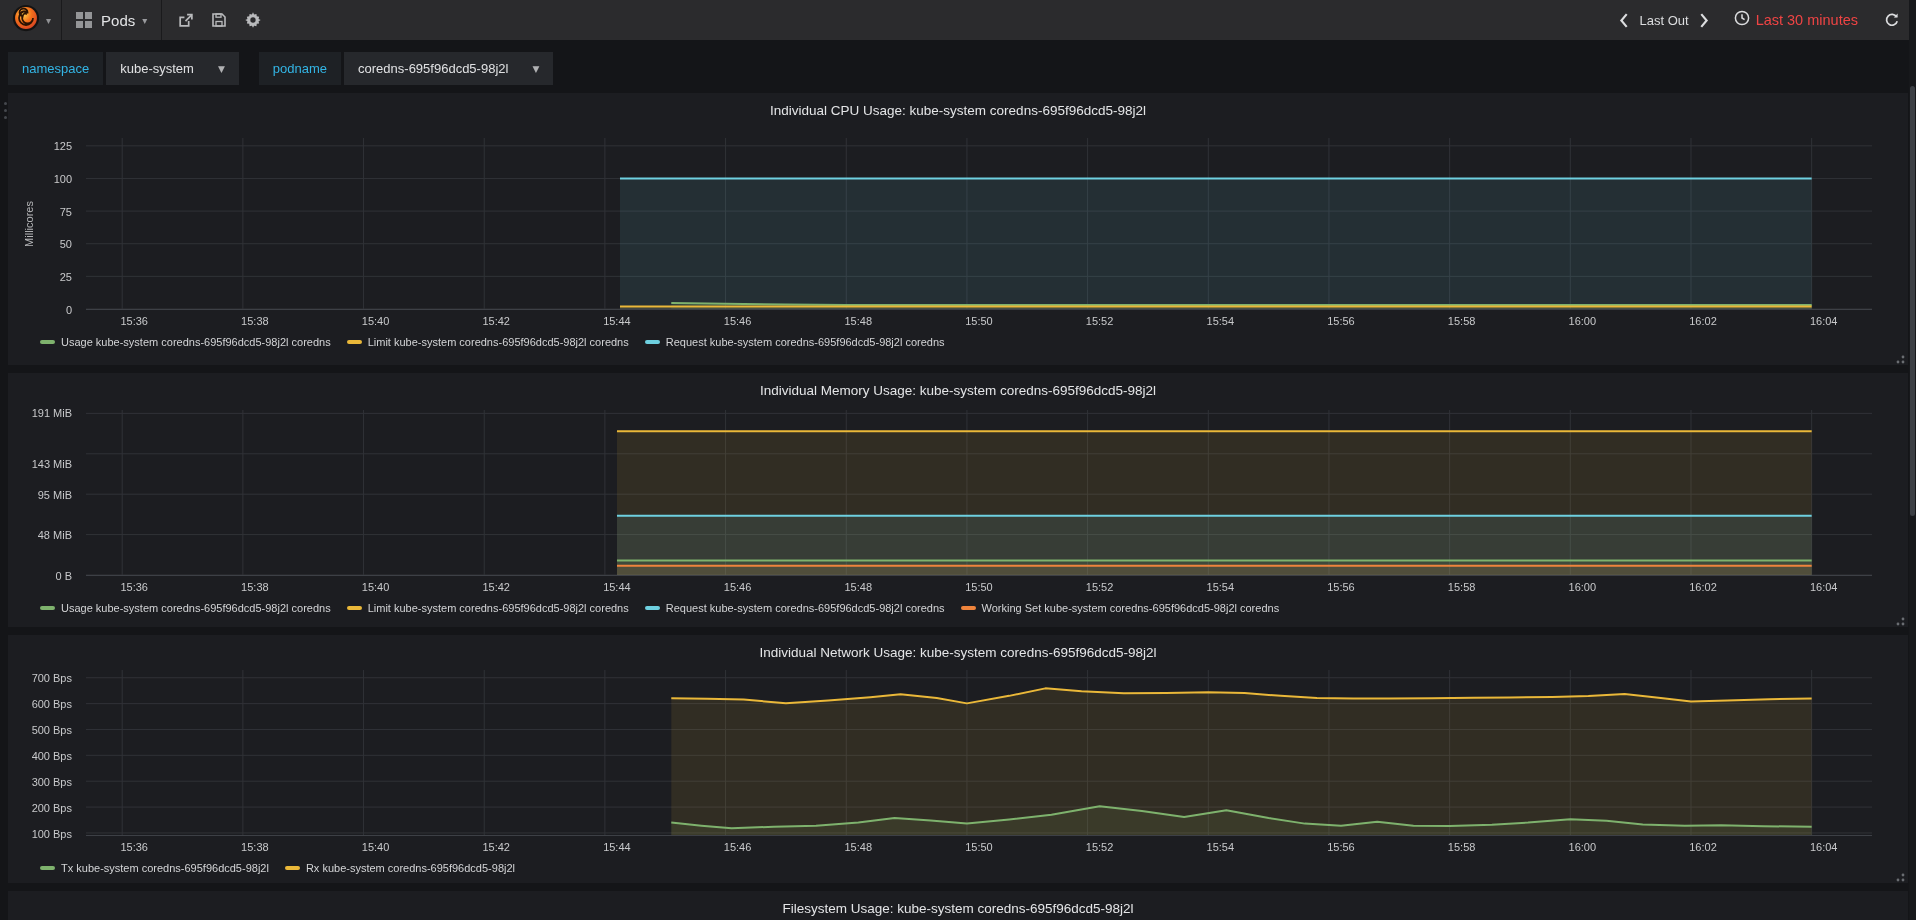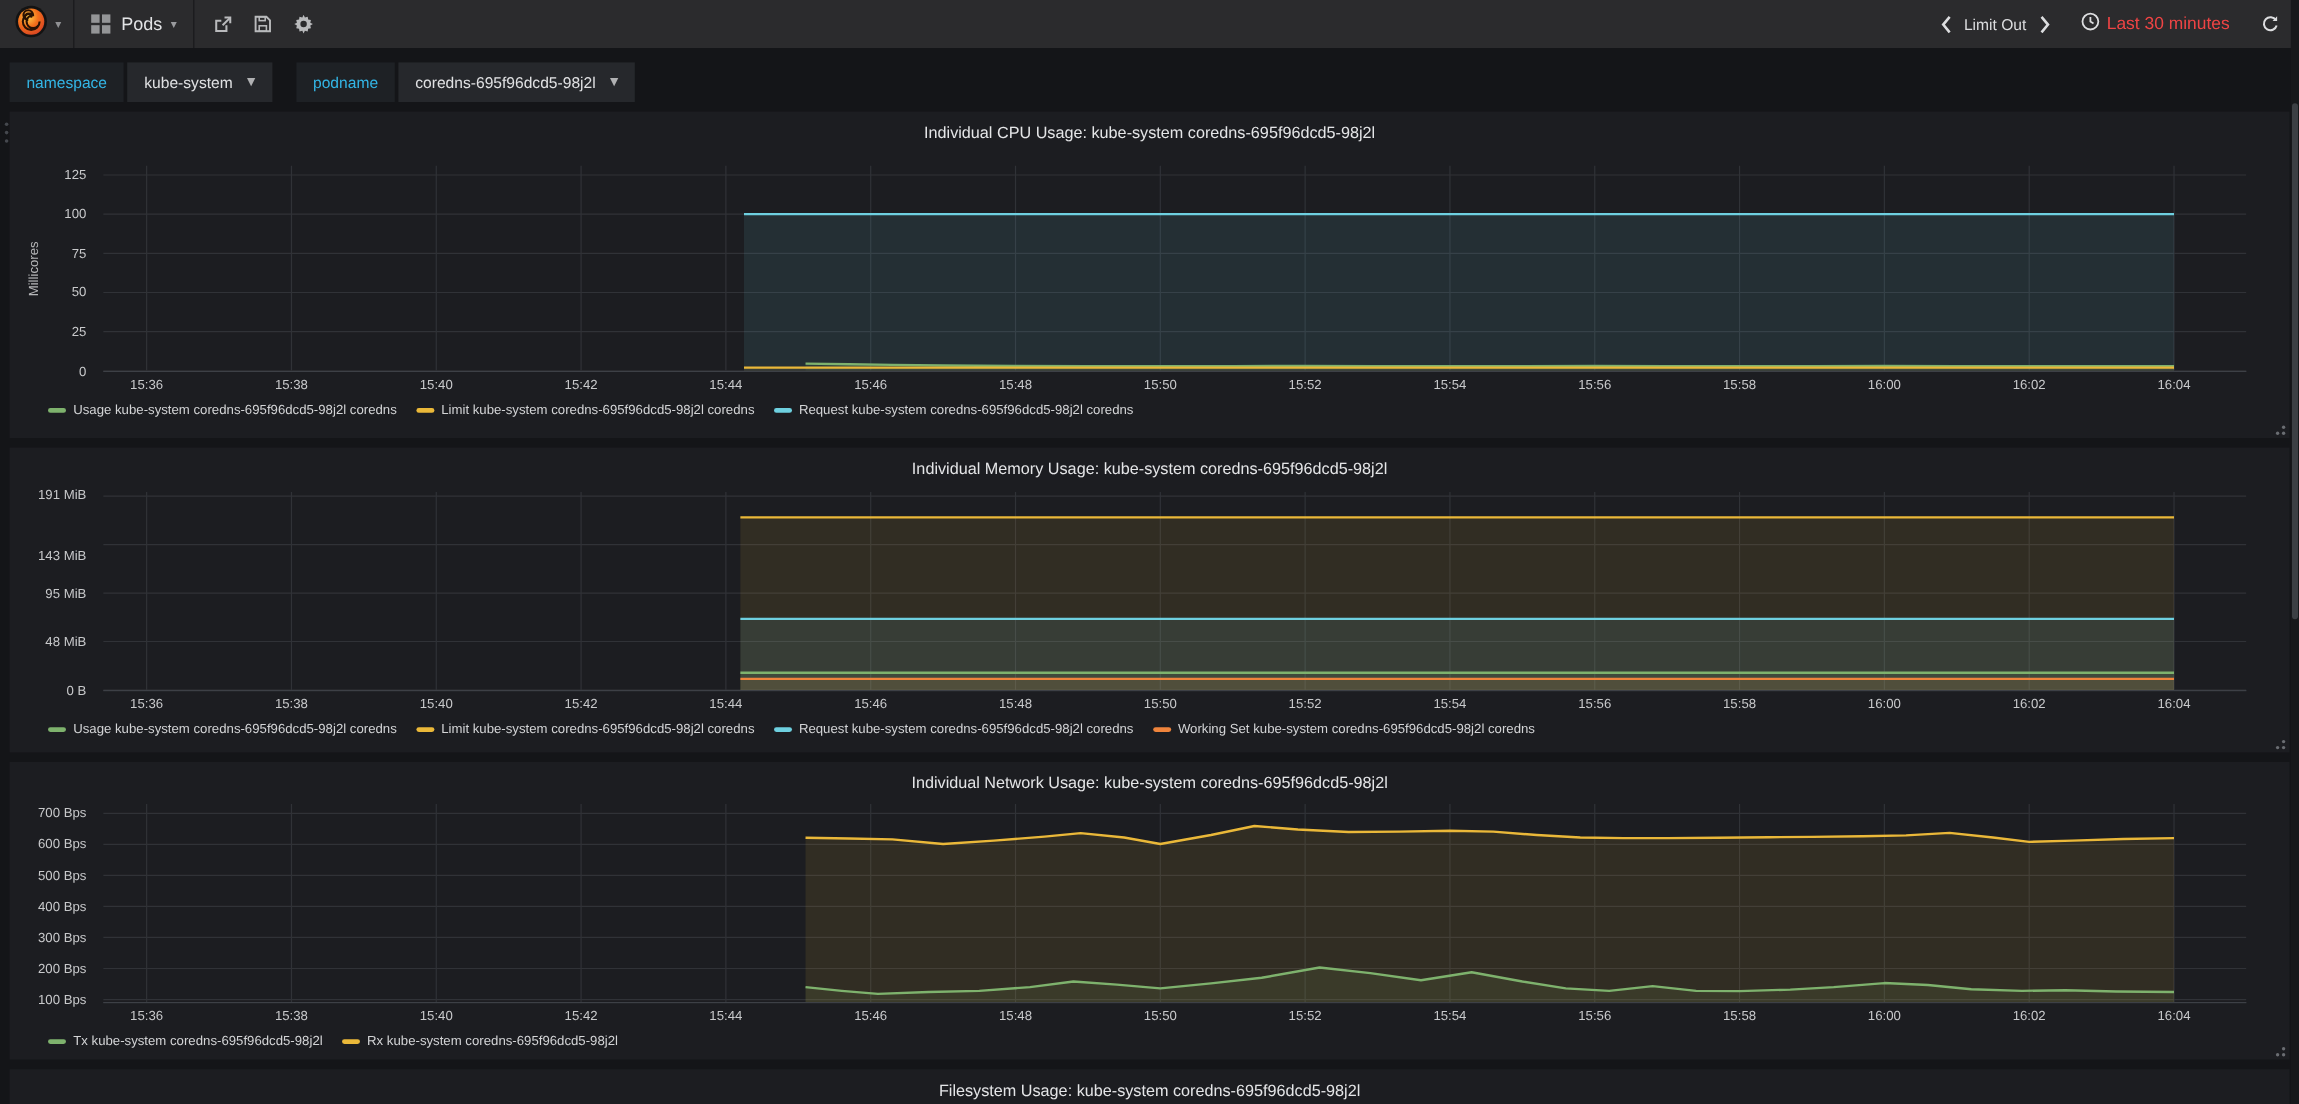--- a/index.html
+++ b/index.html
@@ -26,37 +26,37 @@
   .time-controls { display:flex; align-items:center; gap:10px; padding-right:16px; }
   .tc-label { font-size:13px; color:#dcdddf; }
   .tc-range { font-size:14.5px; color:#ef4444; }
   .tc-btn { display:flex; align-items:center; cursor:pointer; }
   .clock-group { display:flex; align-items:center; gap:6px; margin-left:14px; cursor:pointer; }
   .refresh-btn { margin-left:16px; }
   
   .submenu { padding:12px 8px 4px 8px; display:flex; align-items:center; }
   .var-group { display:flex; margin-right:20px; }
   .var-label { background:#1e2125; color:#33b5e5; font-size:13px; padding:9px 14px; }
-  .var-value { background:#26282c; color:#e0e1e3; font-size:13px; padding:9px 14px; margin-left:3px; cursor:pointer; display:flex; align-items:center; gap:12px; }
+  .var-value { background:#26282c; color:#e0e1e3; font-size:13px; padding:9px 14px; margin-left:3px; cursor:pointer; display:flex; align-items:center; gap:24px; }
   .var-caret { font-size:9px; color:#b0b1b3; font-family:"DejaVu Sans", sans-serif; }
   
   .dash { padding:4px 8px 0 8px; }
   .panel { position:relative; background:#1c1d21; margin-bottom:8px; }
   .panel-title { text-align:center; font-size:13.5px; font-weight:normal; color:#e4e5e7; padding:10px 0 6px 0; cursor:pointer; }
   .pr { position:relative; }
   .pr-cpu { height:172px; margin:14px 0 26px 0; }
   .pr-mem { height:166px; margin:6px 0 26px 0; }
   .pr-net { height:166px; margin:4px 0 26px 0; }
   .yaxis { position:absolute; left:0; top:0; bottom:0; width:72px; }
   .yaxis .tick { position:absolute; right:8px; transform:translateY(-50%); font-size:11px; color:#c8c9cb; white-space:nowrap; }
   .ylabel-rot { position:absolute; left:-2px; top:50%; transform:rotate(-90deg) translateX(6px); transform-origin:center; font-size:11px; color:#b4b5b7; }
   .plot { position:absolute; left:78px; right:36px; top:0; bottom:0; border-bottom:1px solid #3d4046; cursor:crosshair; }
   .plot svg { width:100%; height:100%; display:block; }
   .xaxis { position:absolute; left:78px; right:36px; bottom:-20px; height:18px; }
-  .xaxis .tick { position:absolute; top:3px; transform:translateX(-50%); font-size:11px; color:#c8c9cb; white-space:nowrap; }
+  .xaxis .tick { position:absolute; top:3px; transform:translateX(-50%); font-size:11px; color:#c8c9cb; white-space:nowrap;margin-left:12px; }
   .legend { display:flex; align-items:center; padding:0 0 10px 32px; font-size:11px; color:#d3d4d6; }
   .legend-item { display:flex; align-items:center; margin-right:16px; cursor:pointer; white-space:nowrap; }
   .legend-dash { display:inline-block; width:15px; height:4px; border-radius:2px; margin-right:6px; }
   .resize-handle { position:absolute; right:2px; bottom:2px; width:12px; height:12px; cursor:nwse-resize; }
   .row-handle { position:absolute; left:2px; top:98px; width:6px; height:30px; cursor:grab; }
   .row-handle i { display:block; width:3px; height:3px; background:#45484e; border-radius:50%; margin:4px auto; }
   
   .scrollbar { position:absolute; right:0; top:0; bottom:0; width:7px; background:#17181b; }
   .scrollbar .thumb { position:absolute; top:86px; height:430px; left:1px; width:5px; background:#3c3f44; border-radius:3px; cursor:pointer; }
   .grid-line { stroke:#303237; stroke-width:1; }
@@ -114,21 +114,21 @@
       </svg>
     </span>
   </div>
   <div class="spacer"></div>
   <div class="time-controls">
     <span class="tc-btn">
       <svg width="11" height="15" viewBox="0 0 8 14">
           <path d="M7 1 L2 7 L7 13" fill="none" stroke="#dcdddf" stroke-width="2"></path>
         </svg>
     </span>
-    <span class="tc-label">Limit Out</span>
+    <span class="tc-label">Last Out</span>
     <span class="tc-btn">
       <svg width="11" height="15" viewBox="0 0 8 14">
           <path d="M1 1 L6 7 L1 13" fill="none" stroke="#dcdddf" stroke-width="2"></path>
         </svg>
     </span>
     <span class="clock-group">
       <span>
         <svg width="16" height="16" viewBox="0 0 16 16">
           <circle cx="8" cy="8" r="6.6" fill="none" stroke="#dcdddf" stroke-width="1.5"></circle>
           <path d="M8 4.2 V8 L10.6 9.6" fill="none" stroke="#dcdddf" stroke-width="1.5"></path>

